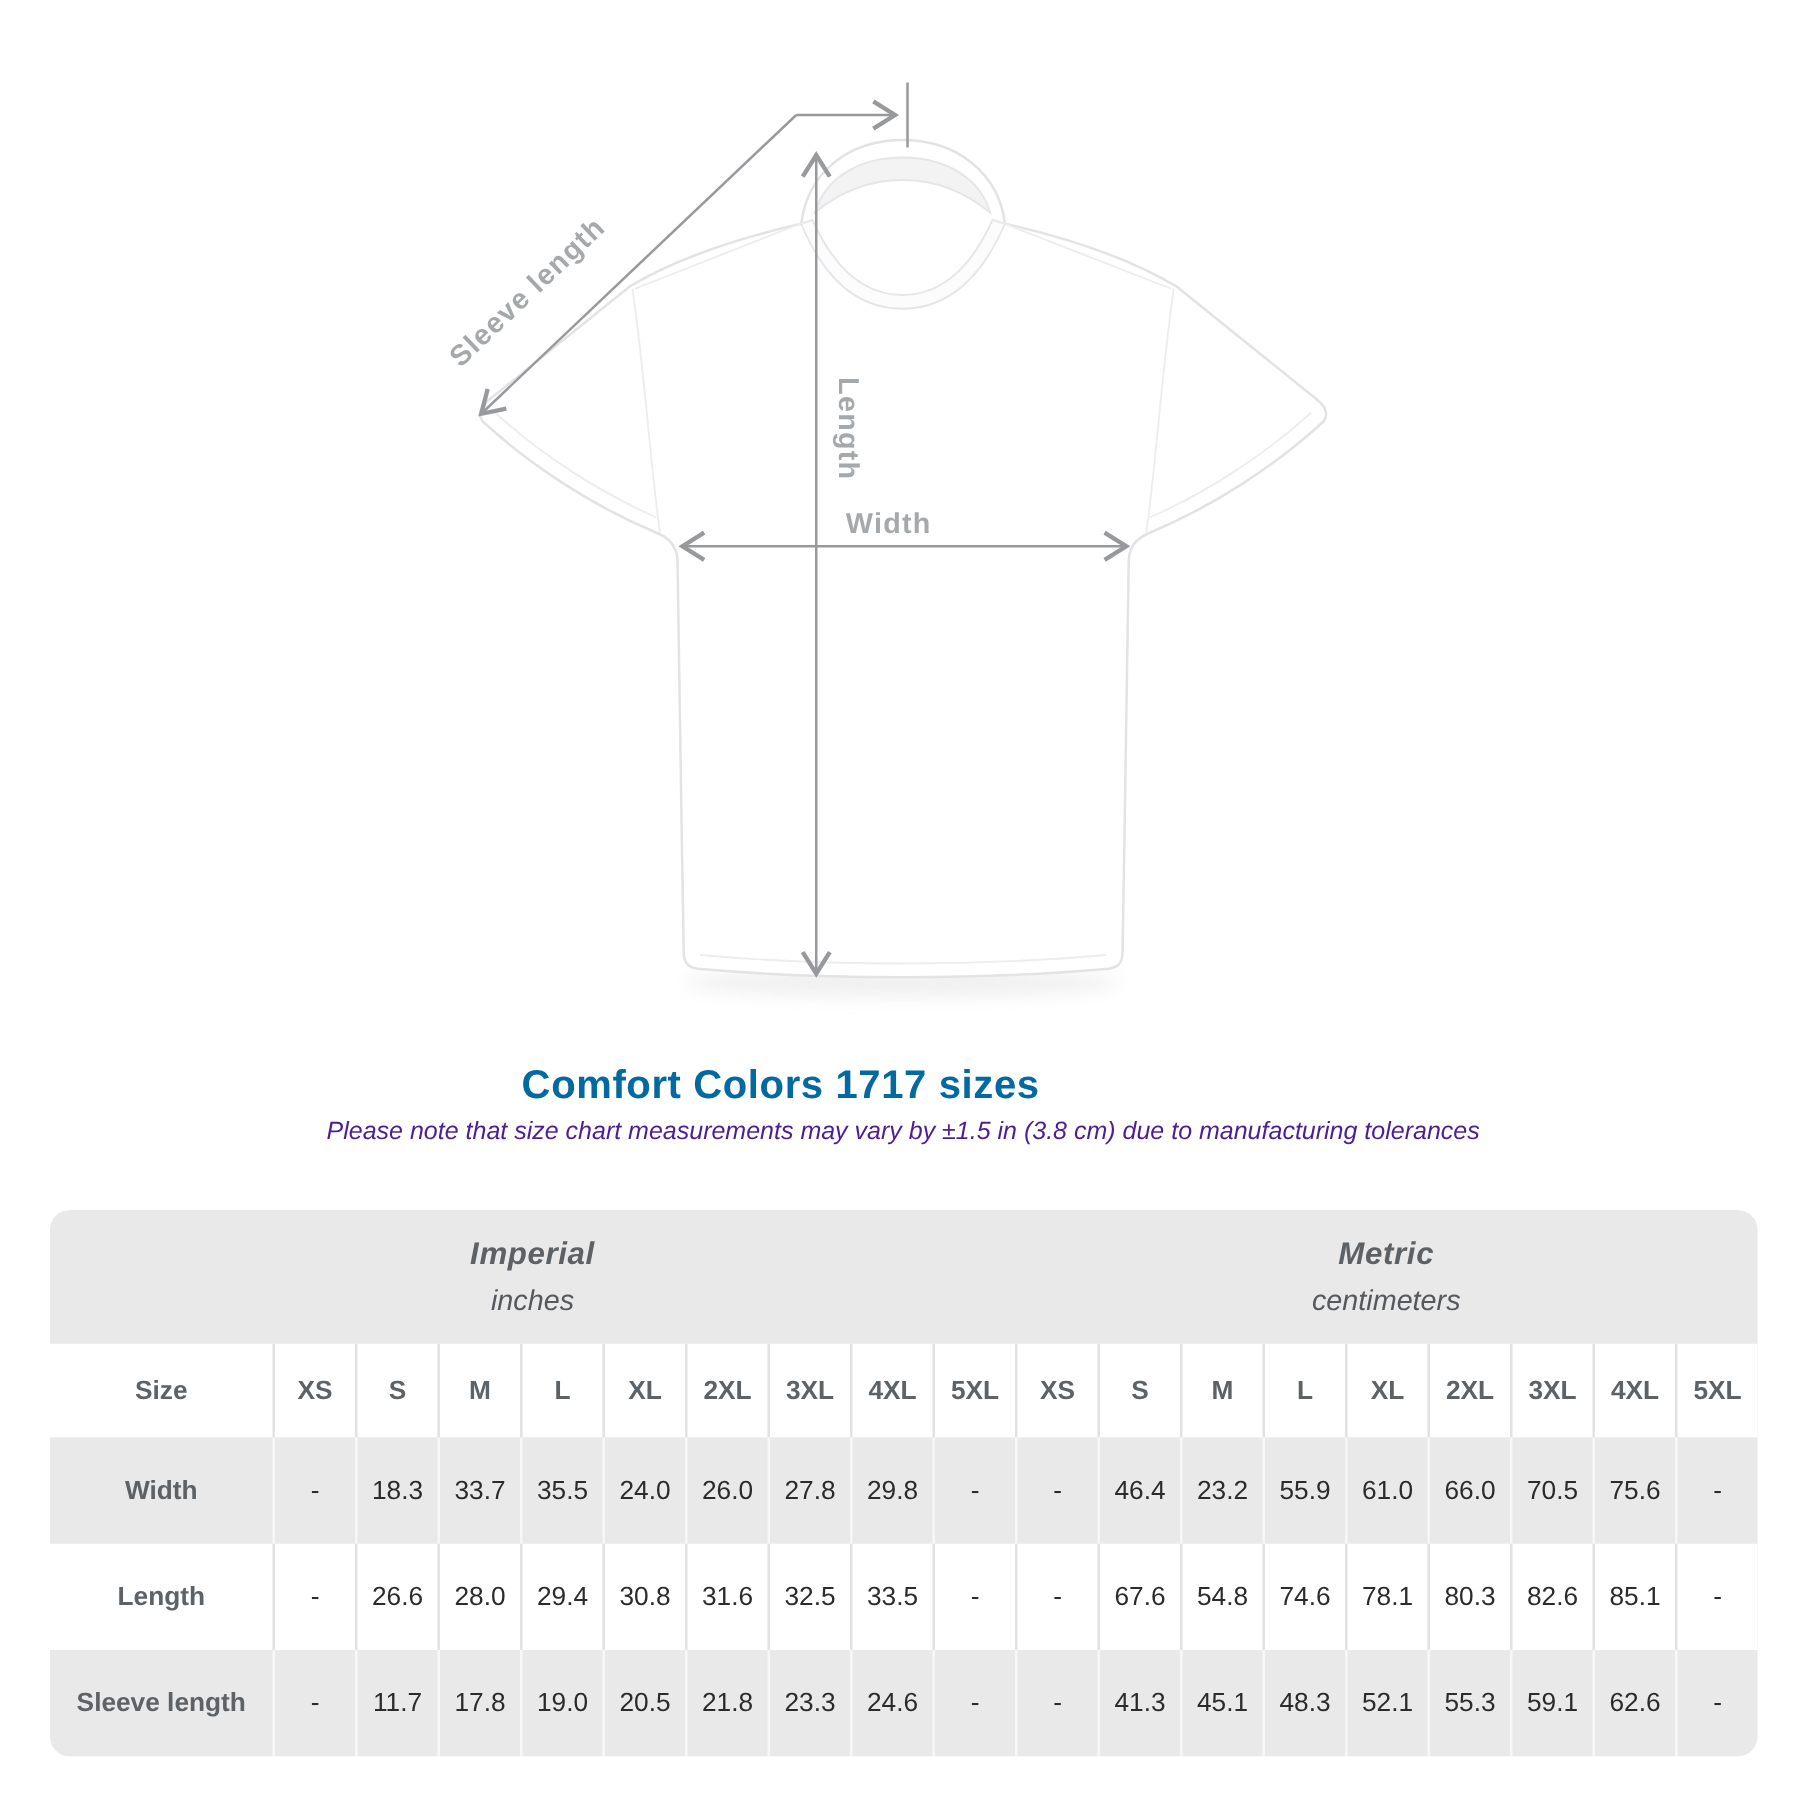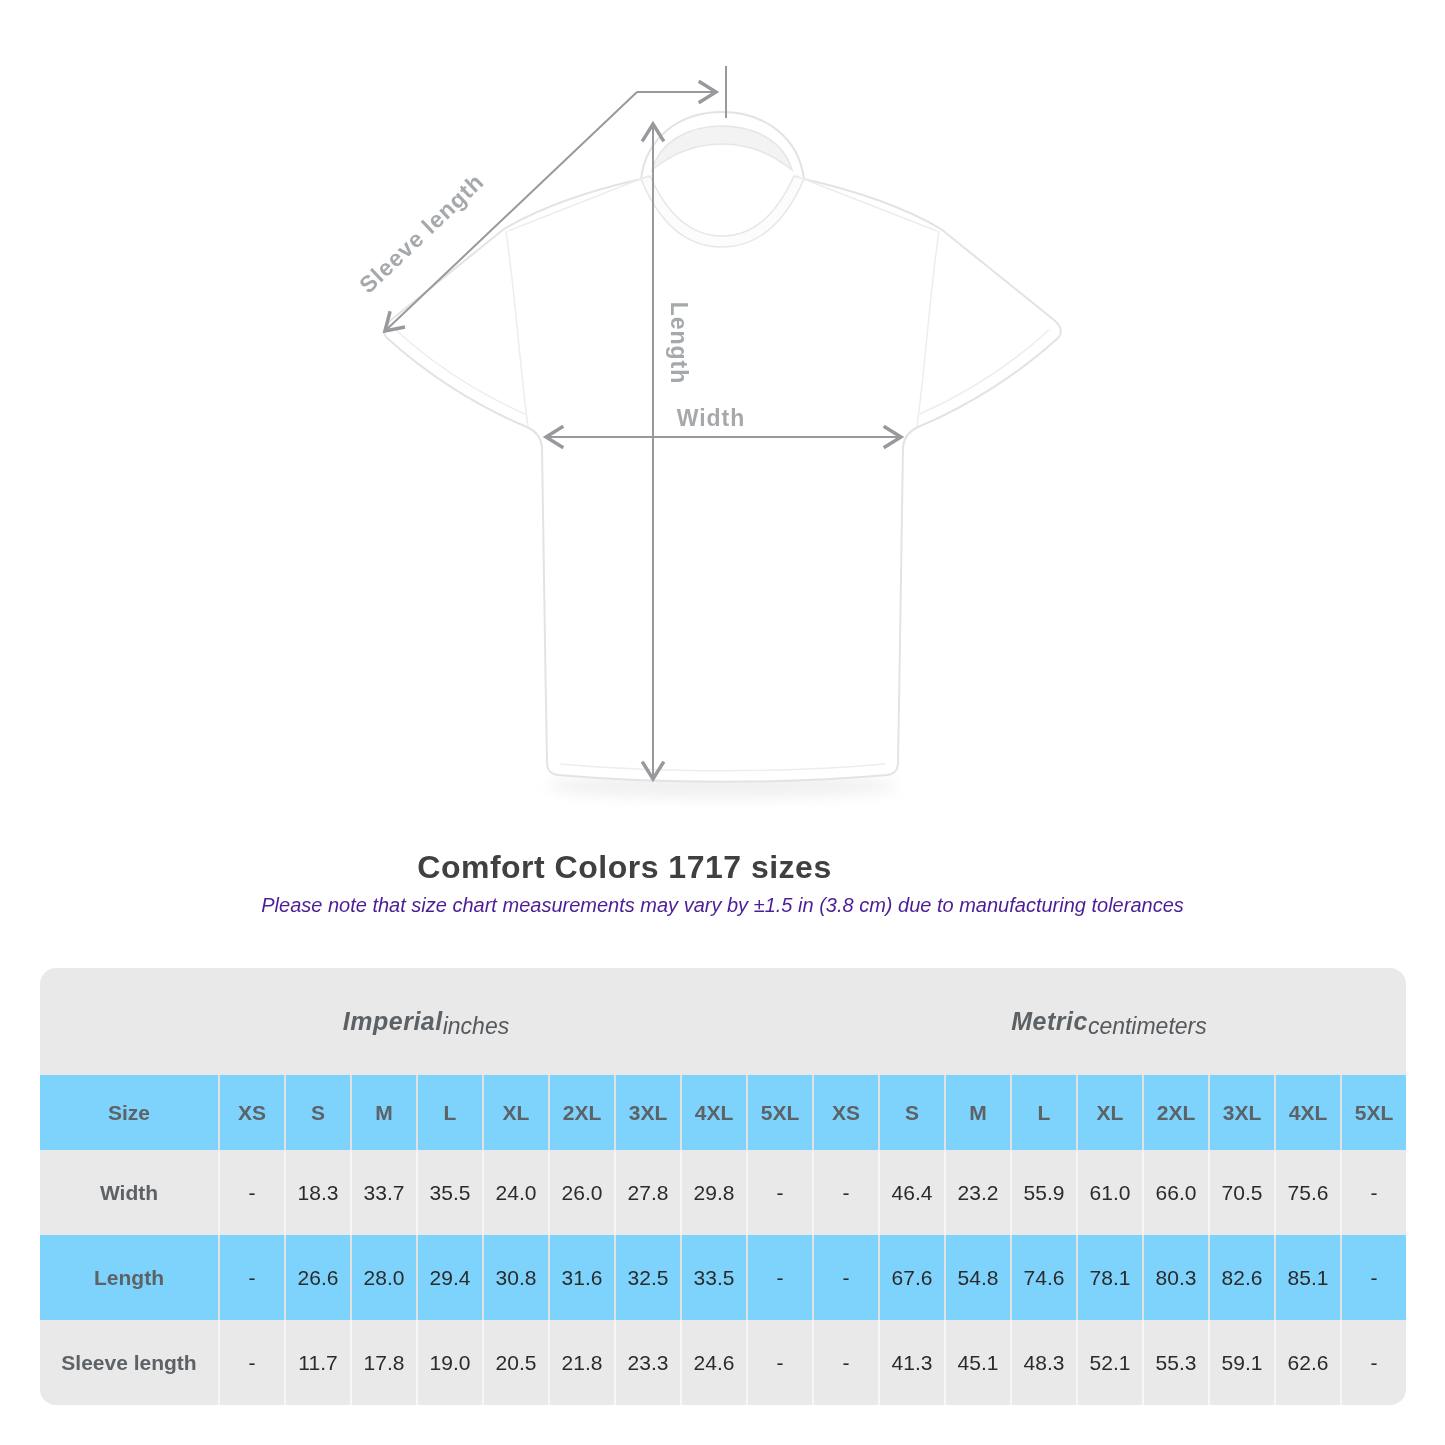--- a/index.html
+++ b/index.html
@@ -4,38 +4,38 @@
 <style>
   html,body{margin:0;padding:0;background:#fff;}
   body{font-family:"Liberation Sans",sans-serif;}
   .page{position:relative;width:1445px;height:1445px;background:#ffffff;overflow:hidden;}
 
   
   .diagram{position:absolute;left:0;top:0;width:1445px;height:845px;}
 
   
   .title{position:absolute;left:0;top:849px;width:1249px;text-align:center;
-         font-size:32px;font-weight:bold;color:#404040;letter-spacing:.5px;}
+         font-size:32px;font-weight:bold;color:#0369a1;letter-spacing:.5px;}
   .subtitle{position:absolute;left:0;top:894px;width:1445px;text-align:center;
          font-size:20px;font-style:italic;color:#4c1d95;}
 
   
   .size-table{position:absolute;left:40px;top:968px;width:1366px;border-radius:16px;
               overflow:hidden;background:#e9e9e9;}
   .units-band{display:flex;height:107px;}
-  .unit-head{display:flex;flex-direction:row;justify-content:center;align-items:center;}
+  .unit-head{display:flex;flex-direction:column;justify-content:center;align-items:center;}
   .unit-head.imperial{width:772px;}
   .unit-head.metric{width:594px;}
   .unit-name{font-size:25px;font-weight:bold;font-style:italic;color:#5c6166;letter-spacing:.5px;}
   .unit-sub{font-size:23px;font-style:italic;color:#55595d;margin-top:9px;}
 
   .grid{display:grid;grid-template-columns:178px repeat(18,66px);
         grid-template-rows:75px 85px 85px 85px;}
   .cell{display:flex;align-items:center;justify-content:center;font-size:21px;}
-  .cell.row-white{background:#7dd3fc;border-left:2px solid #e2e2e2;}
+  .cell.row-white{background:#ffffff;border-left:2px solid #e2e2e2;}
   .cell.row-gray{background:#e9e9e9;border-left:2px solid #f7f7f7;}
   .cell.lab{border-left:none;font-weight:bold;color:#5d6266;}
   .cell.hdr{font-weight:bold;color:#5d6266;}
   .cell.val{color:#2b2b2b;}
 </style>
 </head>
 <body>
 
 <div class="page">
 

